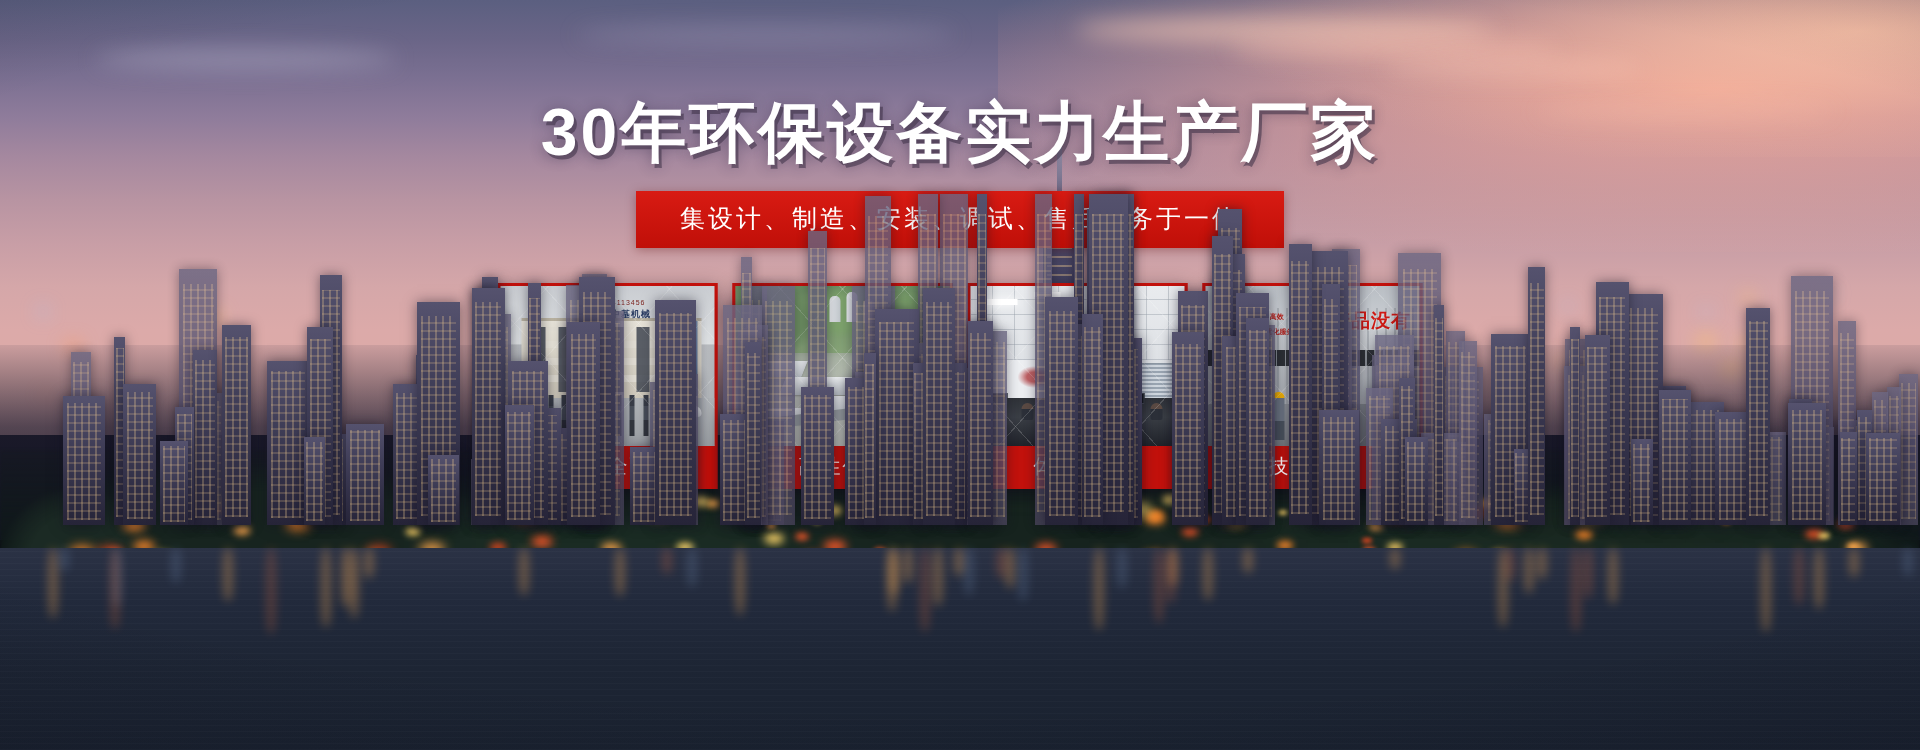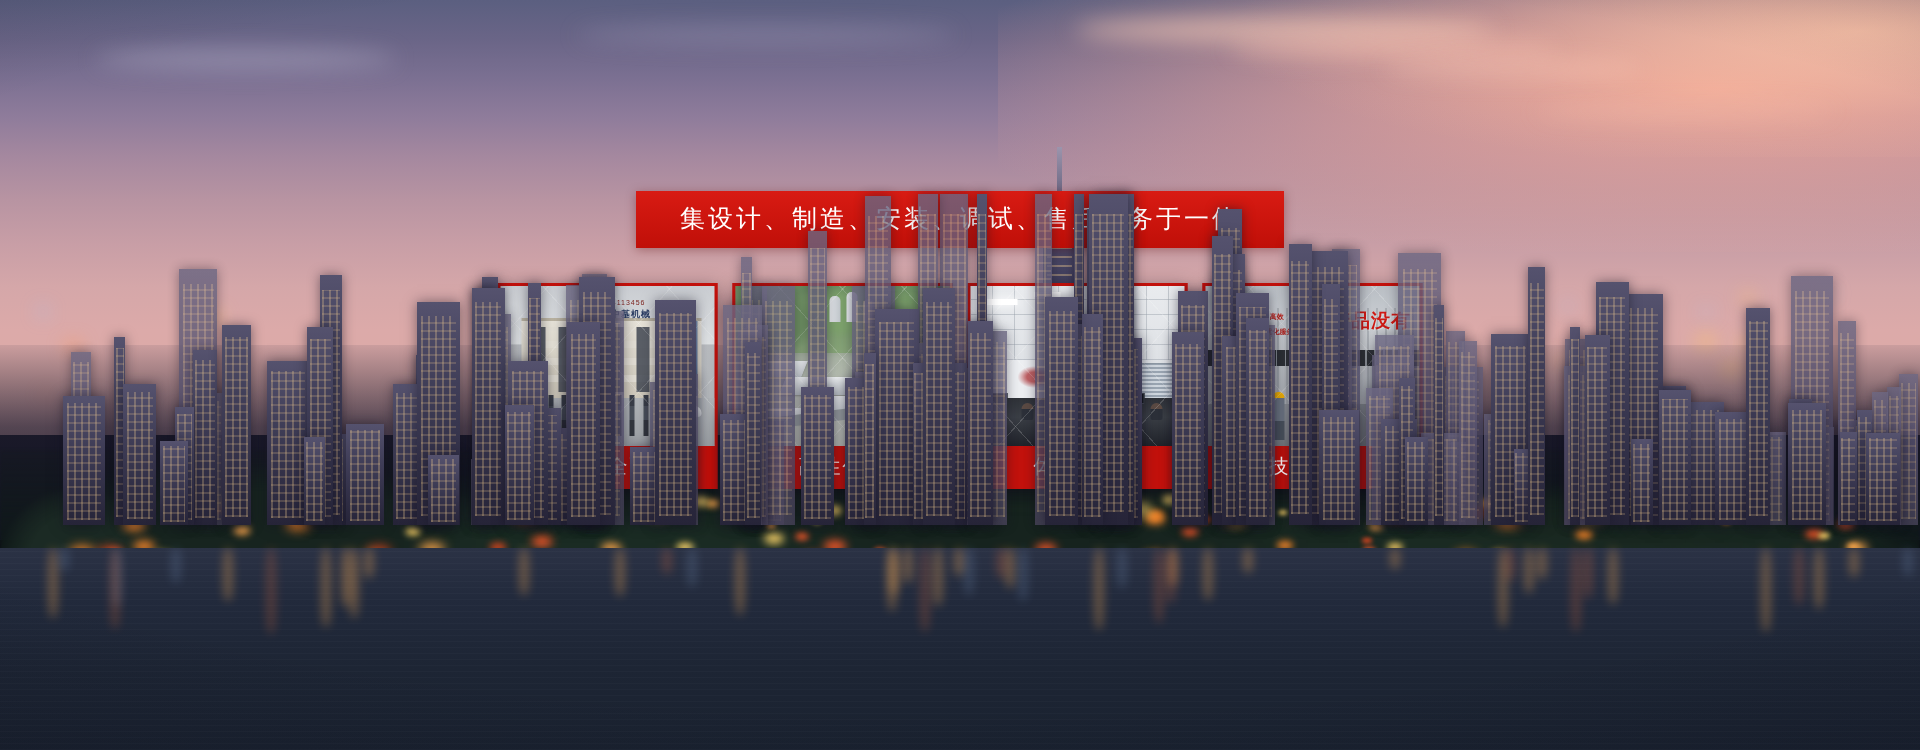--- a/index.html
+++ b/index.html
@@ -600,20 +600,21 @@
       <div class="refl" style="left: 13.8622%; height: 42.5601%; background: rgba(255, 120, 60, 0.38);"></div>
       <div class="refl" style="left: 60.1198%; height: 37.5101%; background: rgba(255, 120, 60, 0.38);"></div>
       <div class="refl" style="left: 32.0459%; height: 24.1311%; background: rgba(255, 176, 86, 0.55);"></div>
       <div class="refl" style="left: 60.8293%; height: 18.9148%; background: rgba(255, 176, 86, 0.55);"></div>
       <div class="refl" style="left: 8.90899%; height: 17.4744%; background: rgba(150, 185, 235, 0.3);"></div>
       <div class="refl" style="left: 60.7277%; height: 27.3359%; background: rgba(255, 120, 60, 0.38);"></div>
       <div class="refl" style="left: 81.828%; height: 41.8823%; background: rgba(255, 120, 60, 0.38);"></div>
     </div>
   <div class="vignette"></div>
 
+  <div class="headline">30年环保设备实力生产厂家</div>
   <div class="subbar">集设计、制造、安装、调试、售后服务于一体</div>
 
   <div class="cards">
 
     <div class="card">
       <div class="card-photo p1">
         <div class="b-body"></div>
         <div class="sign">中基机械</div>
         <div class="phone">4113456</div>
         <div class="glassw"></div>

